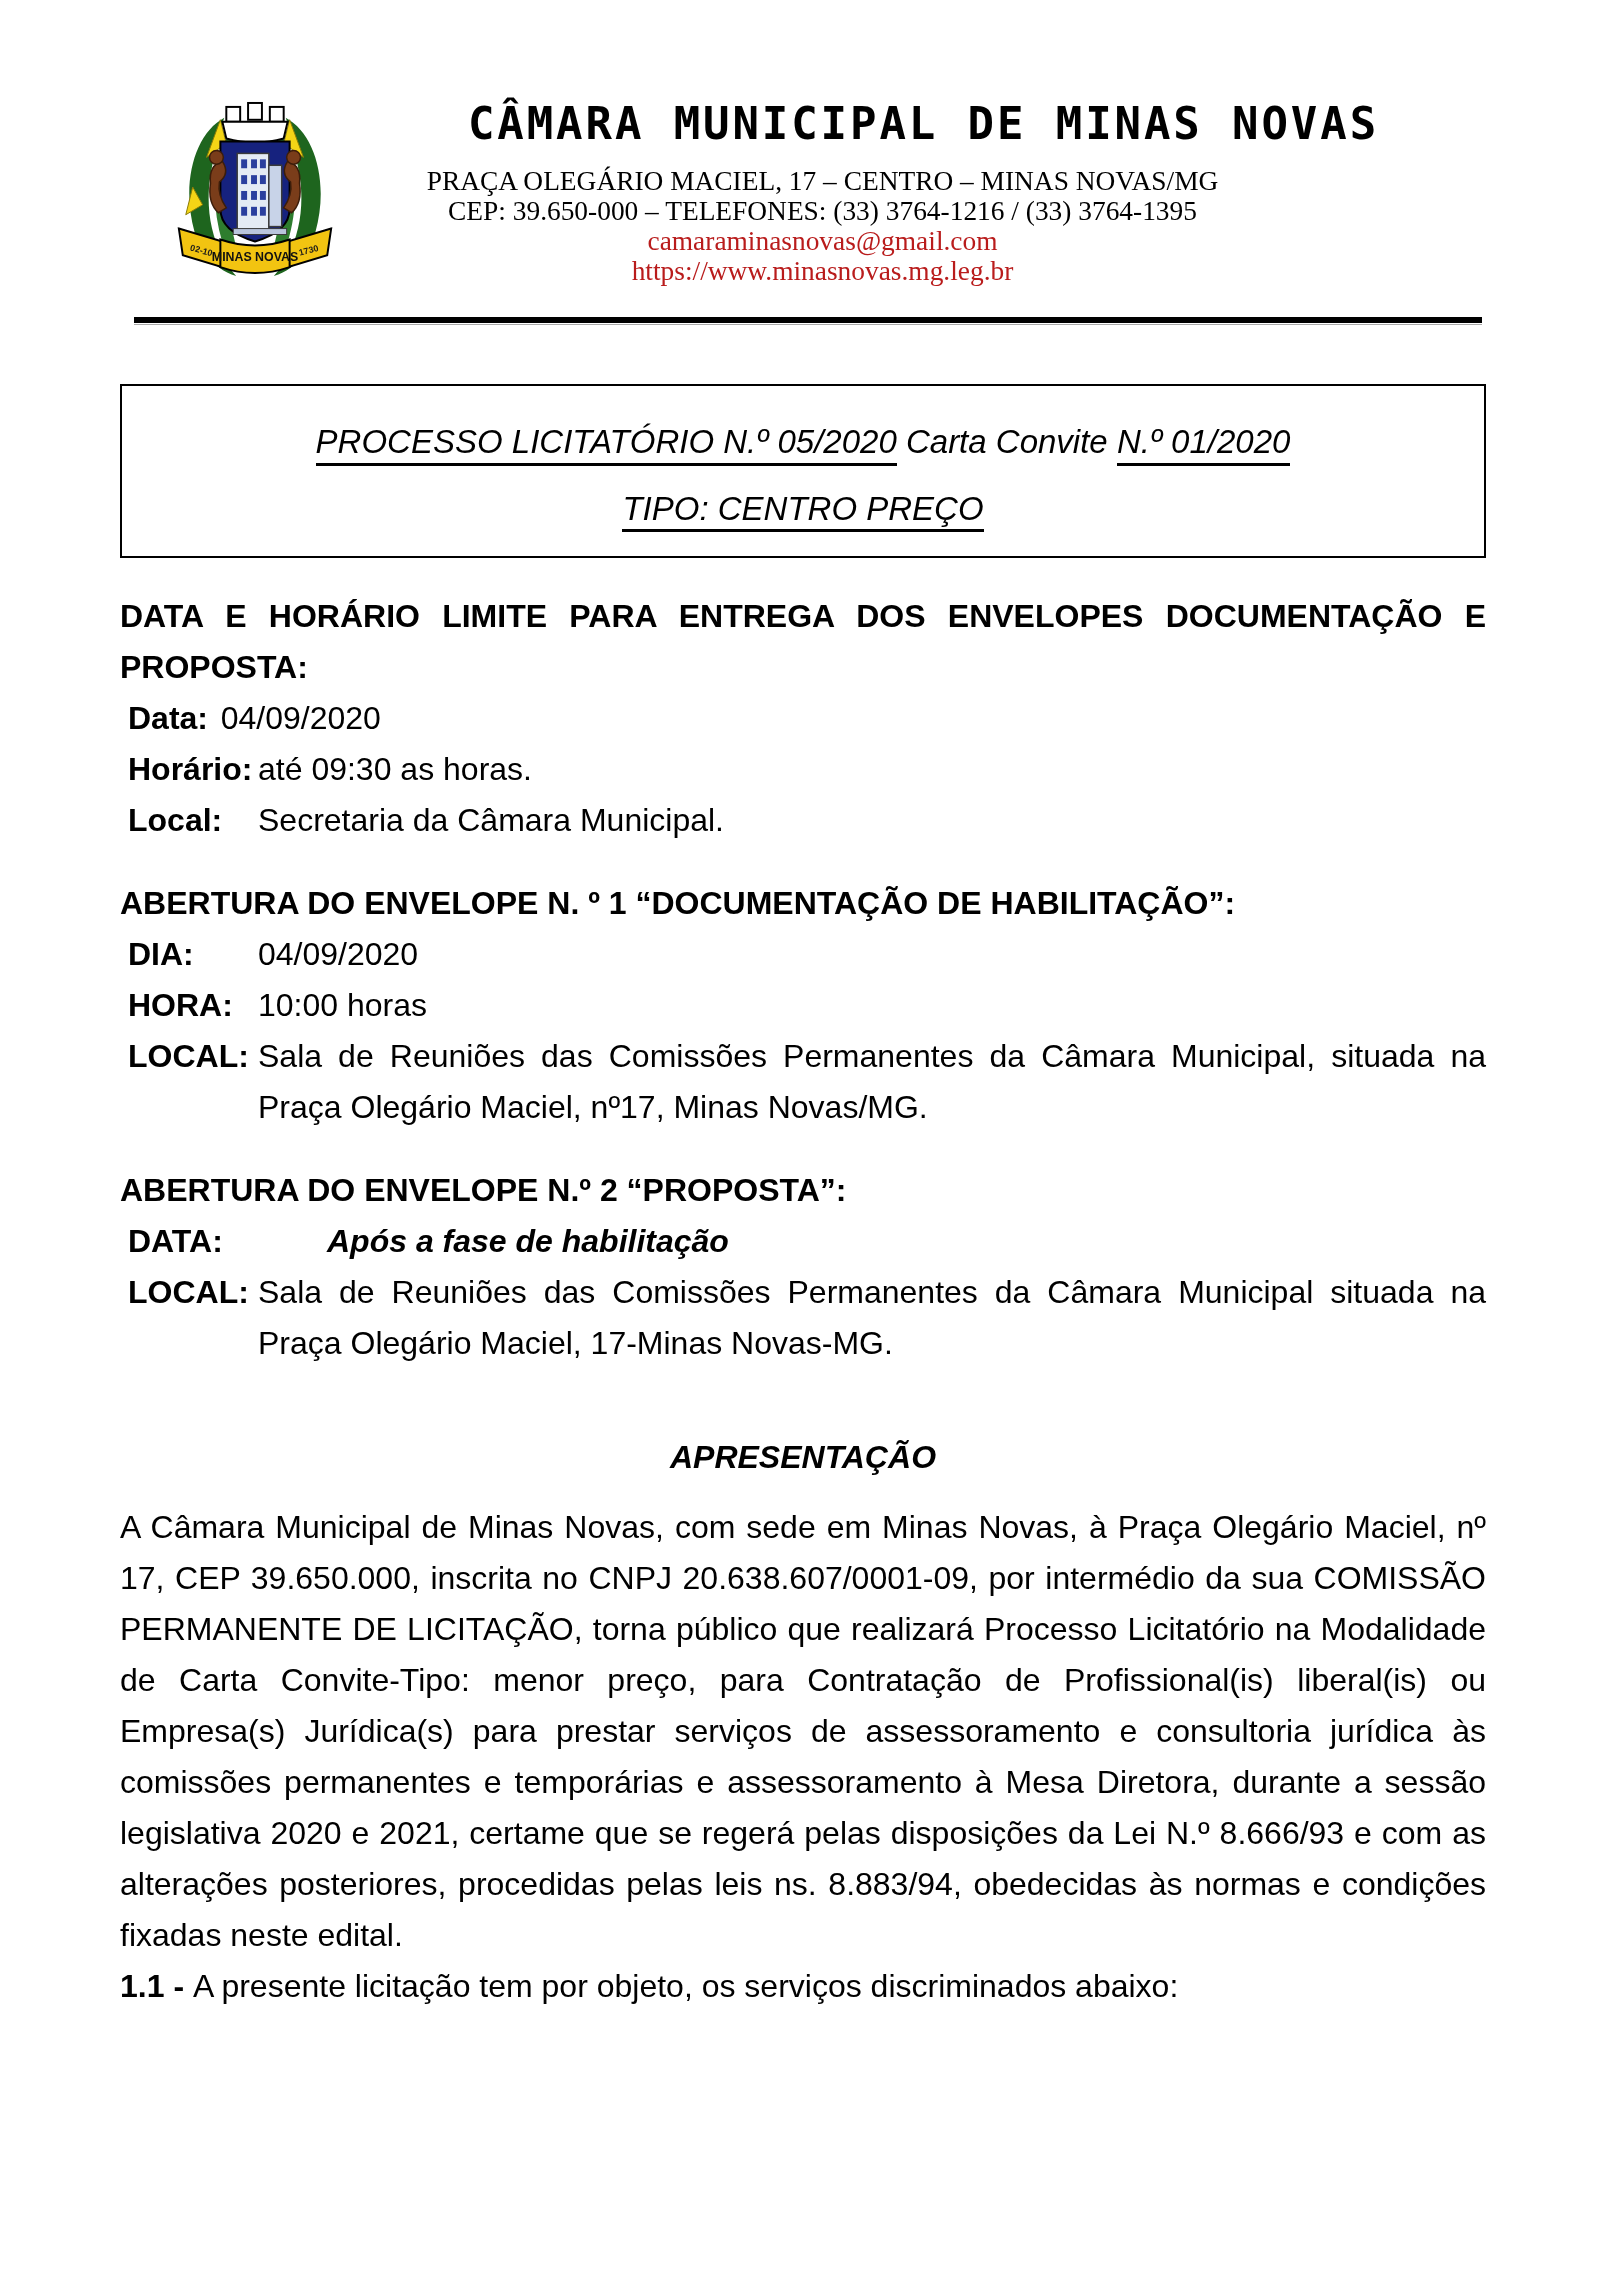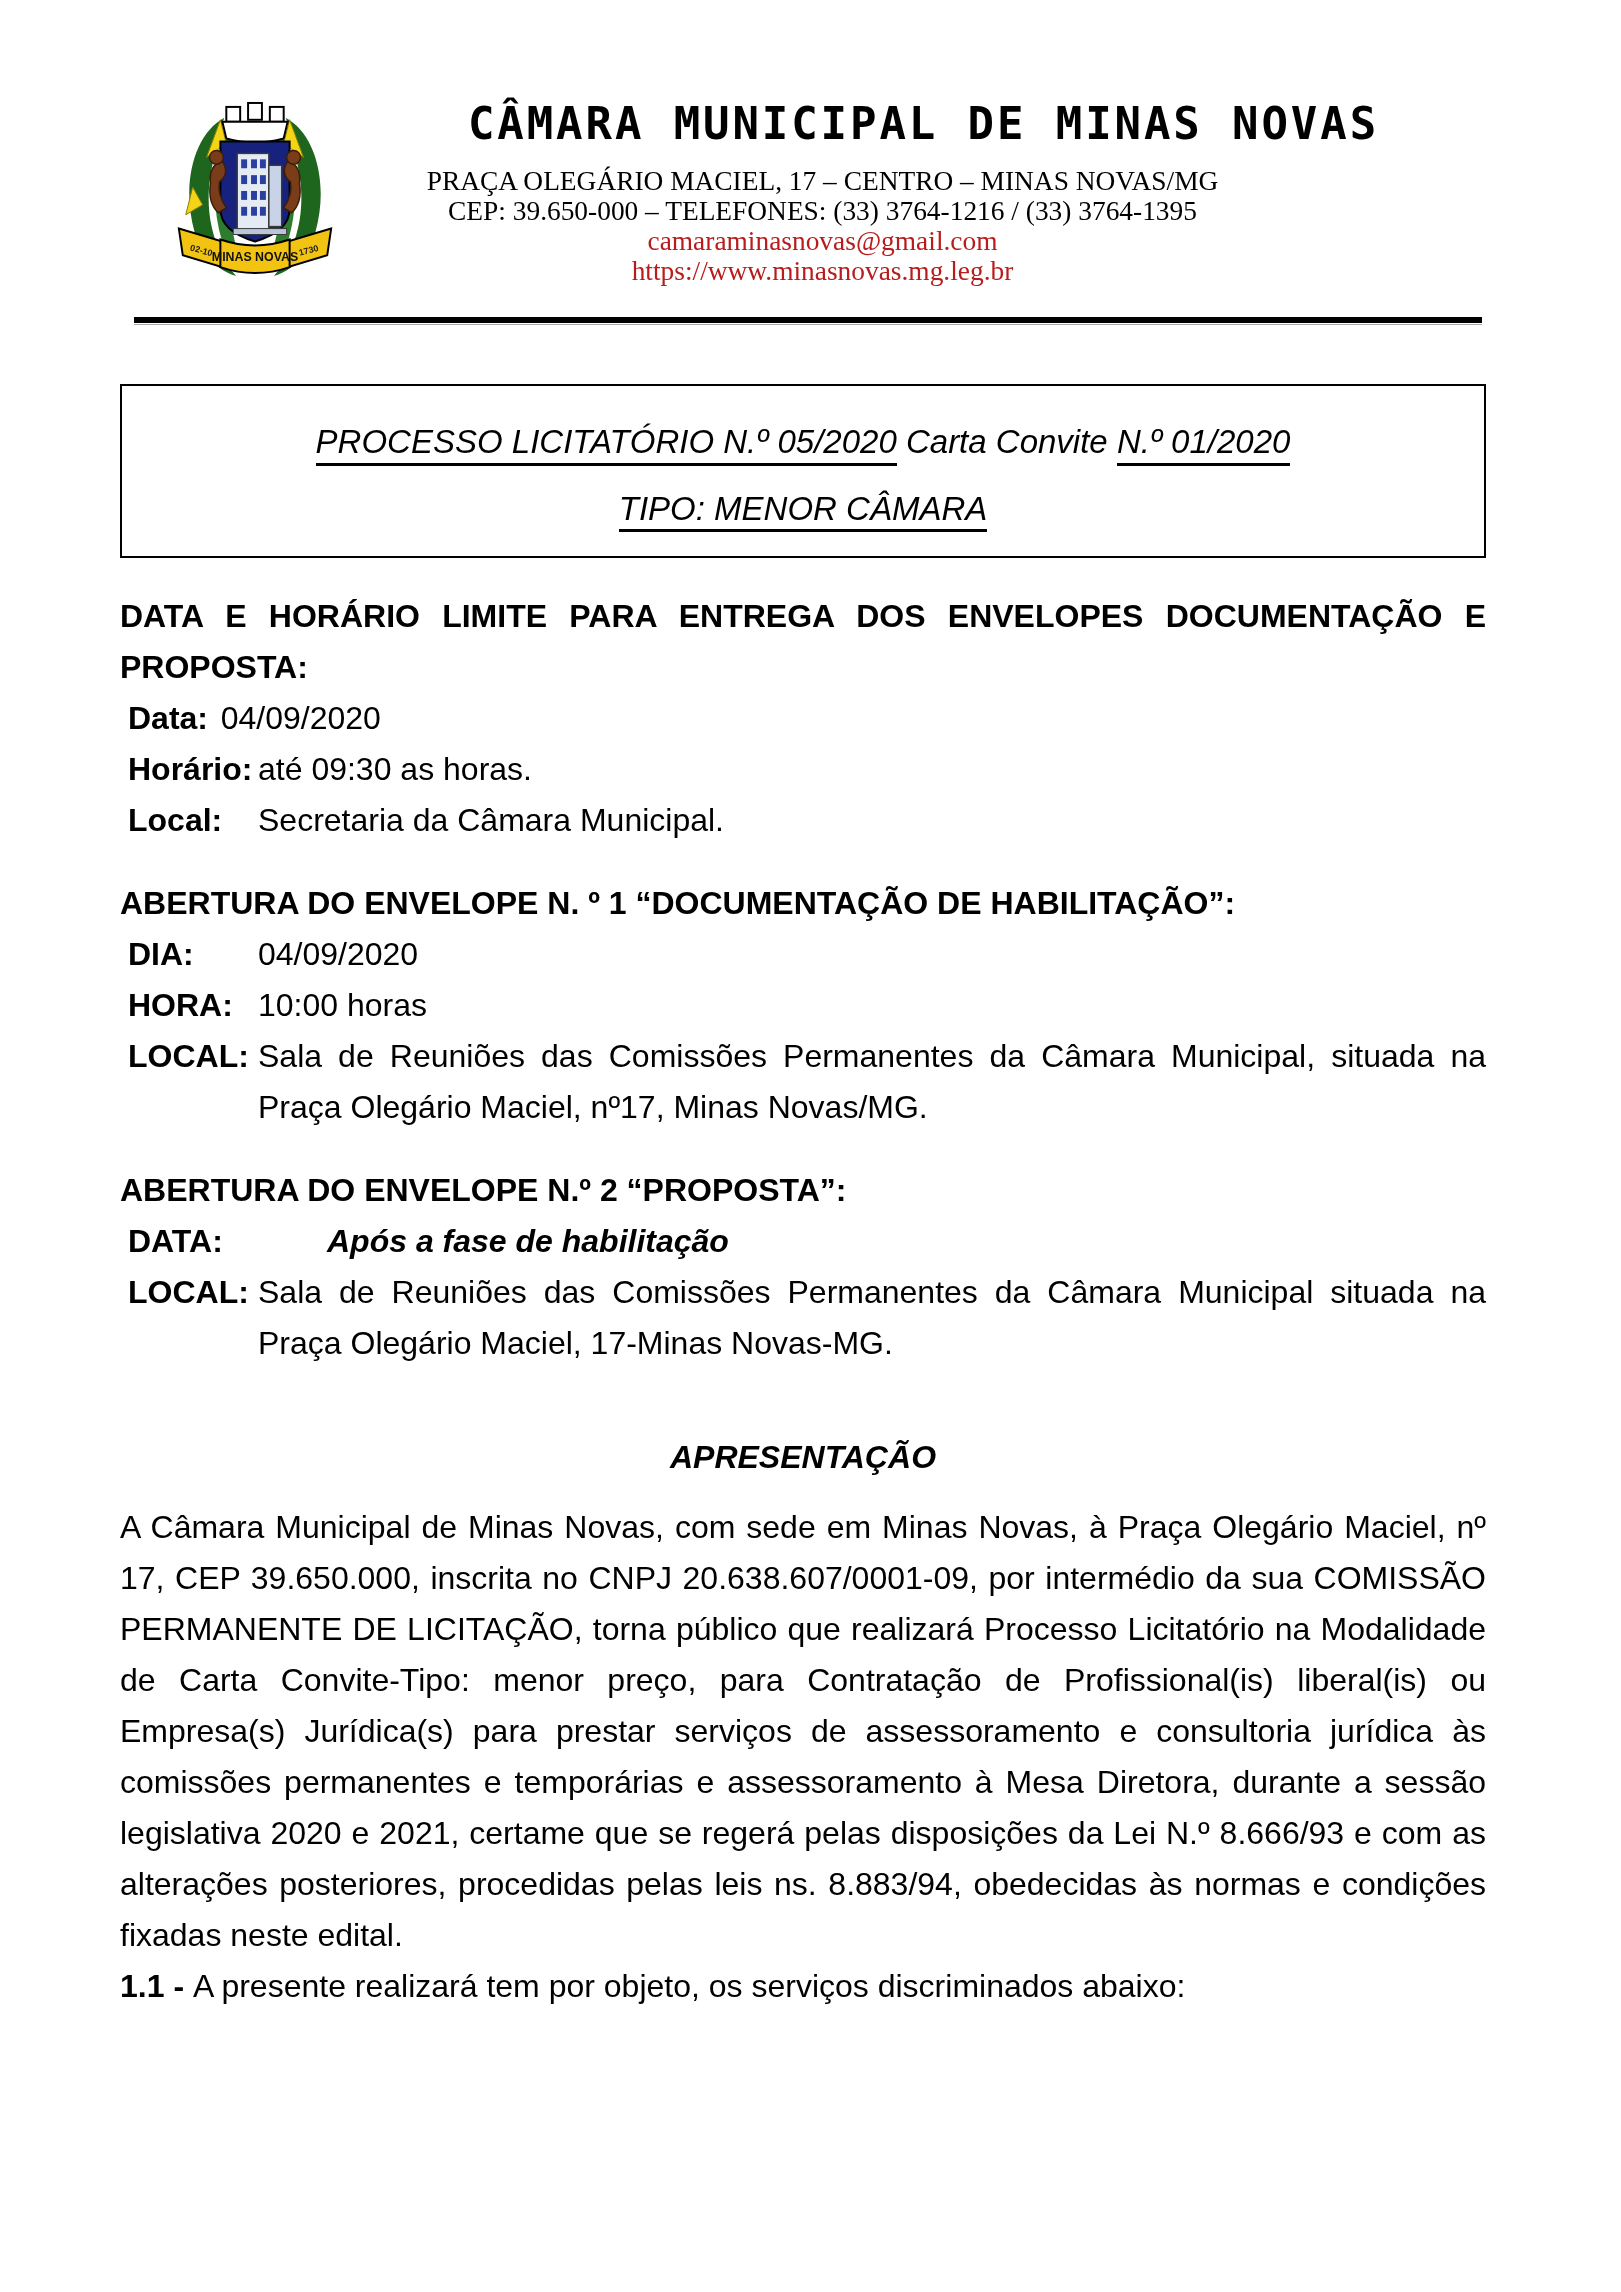--- a/index.html
+++ b/index.html
@@ -139,21 +139,21 @@
     </div>
   </div>
 
   <div class="rule"></div>
 
   <div class="title-box">
     <div class="line line1">
       <span class="u">PROCESSO LICITATÓRIO N.º 05/2020</span><span> Carta Convite </span><span class="u">N.º 01/2020</span>
     </div>
     <div class="line">
-      <span class="u">TIPO: MENOR CÂMARA</span>
+      <span class="u">TIPO: CENTRO PREÇO</span>
     </div>
   </div>
 
   <div class="section first">
     <div class="heading">DATA E HORÁRIO LIMITE PARA ENTREGA DOS ENVELOPES DOCUMENTAÇÃO E PROPOSTA:</div>
     <div class="row inline">
       <span class="label">Data:</span>
       <span class="value">04/09/2020</span>
     </div>
     <div class="row">
@@ -192,17 +192,17 @@
       <span class="label">LOCAL:</span>
       <span class="value justify">Sala de Reuniões das Comissões Permanentes da Câmara Municipal situada na Praça Olegário Maciel, 17-Minas Novas-MG.</span>
     </div>
   </div>
 
   <div class="apres-heading">APRESENTAÇÃO</div>
 
   <div class="paragraph">A Câmara Municipal de Minas Novas, com sede em Minas Novas, à Praça Olegário Maciel, nº 17, CEP 39.650.000, inscrita no CNPJ 20.638.607/0001-09, por intermédio da sua COMISSÃO PERMANENTE DE LICITAÇÃO, torna público que realizará Processo Licitatório na Modalidade de Carta Convite-Tipo: menor preço, para Contratação de Profissional(is) liberal(is) ou Empresa(s) Jurídica(s) para prestar serviços de assessoramento e consultoria jurídica às comissões permanentes e temporárias e assessoramento à Mesa Diretora, durante a sessão legislativa 2020 e 2021, certame que se regerá pelas disposições da Lei N.º 8.666/93 e com as alterações posteriores, procedidas pelas leis ns. 8.883/94, obedecidas às normas e condições fixadas neste edital.</div>
 
   <div class="objeto-item">
-    <span class="num">1.1 - </span><span>A presente realizará tem por objeto, os serviços discriminados abaixo:</span>
+    <span class="num">1.1 - </span><span>A presente licitação tem por objeto, os serviços discriminados abaixo:</span>
   </div>
 
 </div>
 
 
 </body></html>

